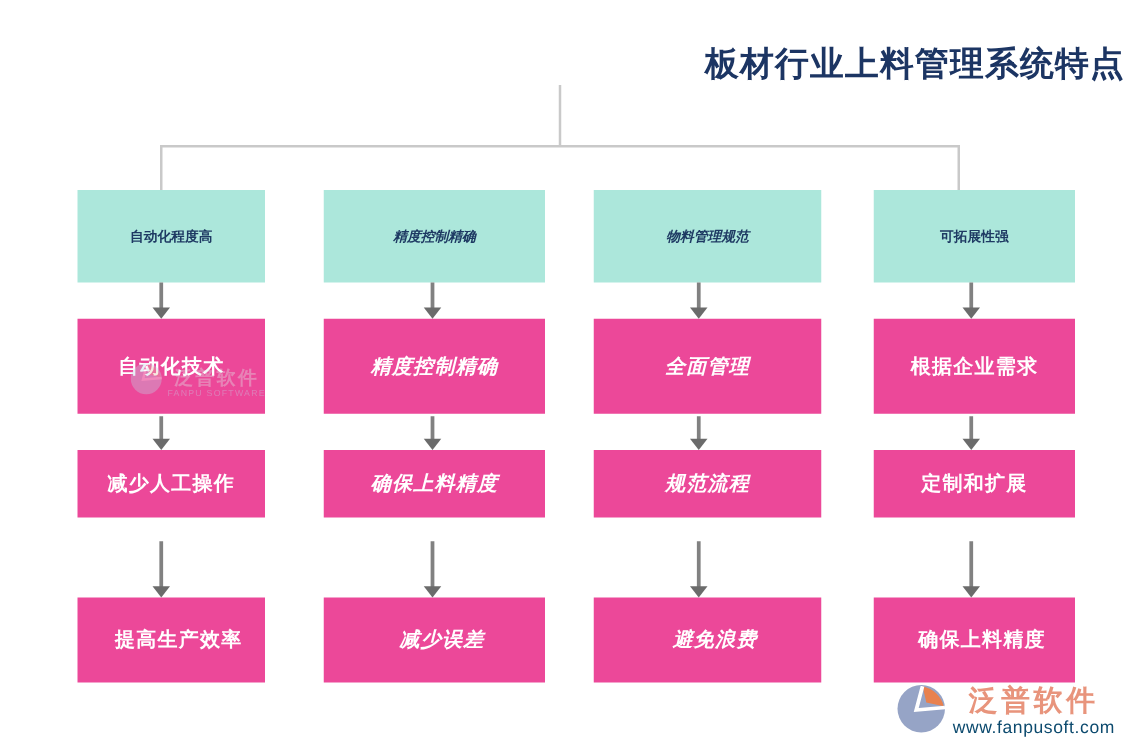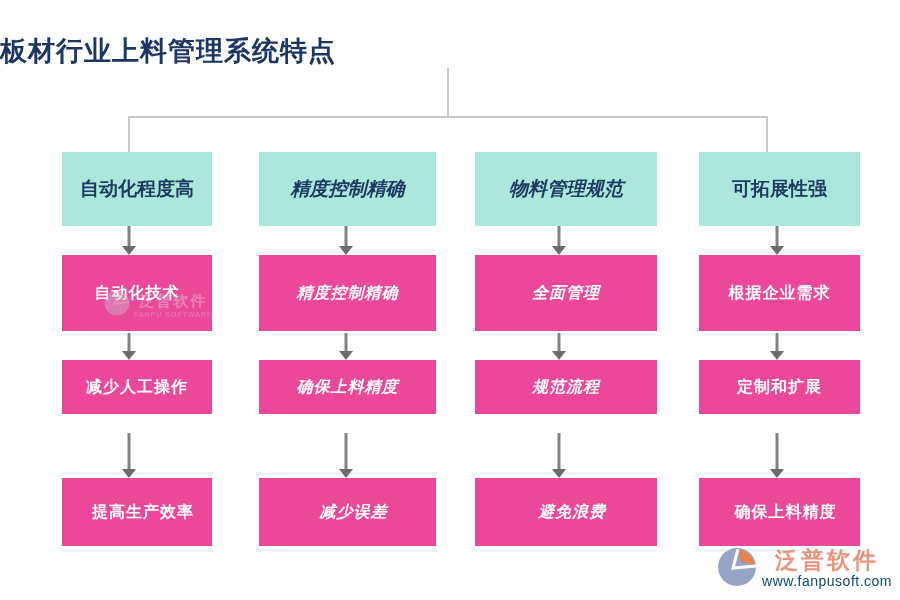--- a/index.html
+++ b/index.html
@@ -7,21 +7,21 @@
   body {
     position: relative;
     width: 900px; height: 600px;
     background: #ffffff;
     font-family: "Liberation Sans", "DejaVu Sans", sans-serif;
     overflow: hidden;
   }
   .title {
     position: absolute;
     top: 33px; left: 0; width: 100%;
-    text-align: left;
+    text-align: right;
     font-size: 27px;
     font-weight: bold;
     color: #1C3563;
     letter-spacing: 1px;
   }
   
   .cline { position: absolute; background: #C9C9C9; }
   .stem  { left: 447px; top: 68px;  width: 2px;  height: 49px; }
   .hline { left: 128px; top: 116px; width: 640px; height: 2px; }
   .dropL { left: 128px; top: 116px; width: 2px;  height: 37px; }
@@ -31,21 +31,21 @@
   .box {
     position: absolute;
     display: flex; align-items: center; justify-content: center;
     text-align: center;
     font-weight: bold;
   }
   .hdr {
     top: 152px; height: 74px;
     background: #ACE7DB;
     color: #1E3A63;
-    font-size: 19px;
+    font-size: 11px;
   }
   .item {
     background: #ec4899;
     color: #FFFFFF;
     font-size: 16px;
     letter-spacing: 1px;
   }
   .r1 { top: 255px; height: 76px; }
   .r2 { top: 360px; height: 54px; }
   .r3 { top: 478px; height: 68px; padding-left: 12px; }

